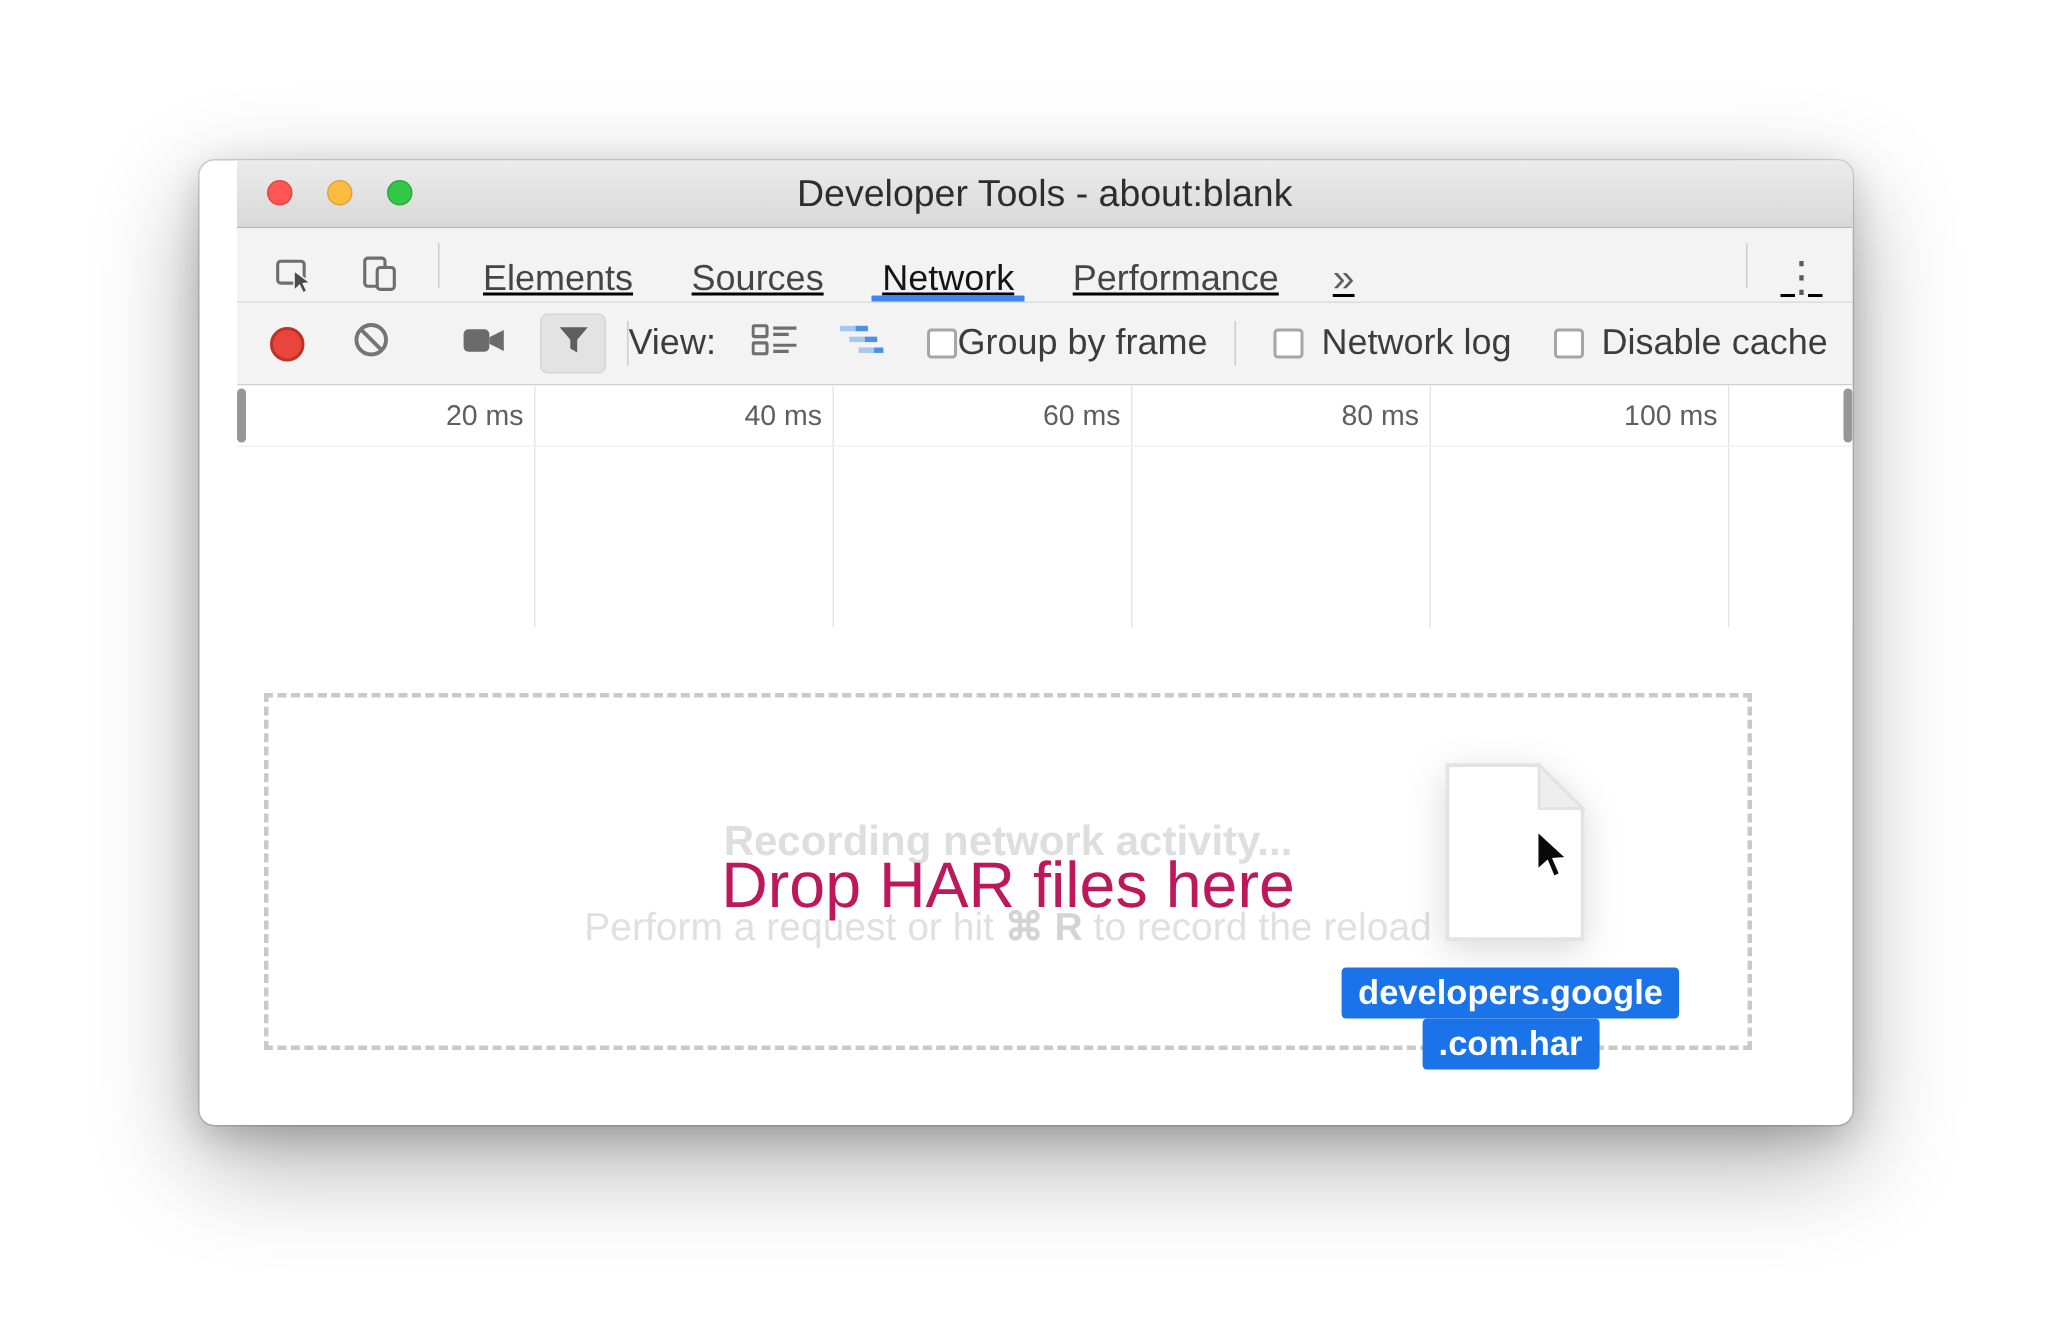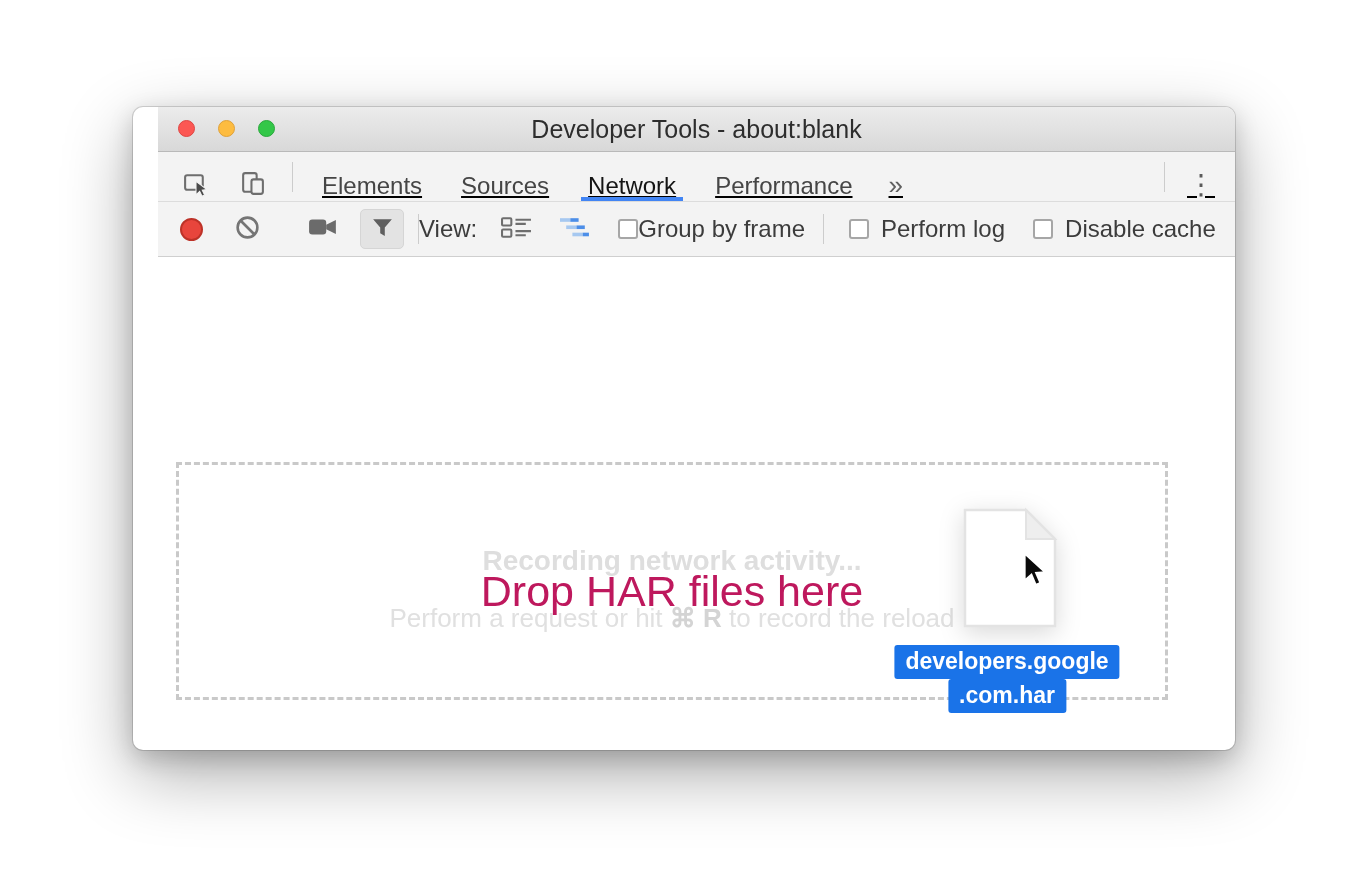--- a/index.html
+++ b/index.html
@@ -171,26 +171,45 @@
         </svg>
       </span>
     </div>
 
     <div class="checkbox" style="margin-left:27px;"></div>
     <span class="tlabel" style="">Group by frame</span>
 
     <div class="vdiv" style="margin-left:18px;"></div>
 
     <div class="checkbox" style="margin-left:25px;"></div>
-    <span class="tlabel" style="margin-left:12px;">Perform log</span>
+    <span class="tlabel" style="margin-left:12px;">Network log</span>
 
     <div class="checkbox" style="margin-left:28px;"></div>
     <span class="tlabel" style="margin-left:12px;">Disable cache</span>
   </div>
 
+  <div class="timeline">
+    <div class="thumb left"></div>
+    <div class="thumb right"></div>
+    <div class="tcol">
+        <span class="tick">20 ms</span>
+      </div>
+    <div class="tcol">
+        <span class="tick">40 ms</span>
+      </div>
+    <div class="tcol">
+        <span class="tick">60 ms</span>
+      </div>
+    <div class="tcol">
+        <span class="tick">80 ms</span>
+      </div>
+    <div class="tcol">
+        <span class="tick">100 ms</span>
+      </div>
+  </div>
 
   <div class="dropzone">
     <div class="dz-text dz-recording">Recording network activity...</div>
     <div class="dz-text dz-hint"><span>Perform a request or hit </span><b>⌘ R</b><span> to record the reload</span></div>
     <div class="dz-text dz-big">Drop HAR files here</div>
   </div>
 
   <div class="fileicon">
     <svg width="96" height="122" viewBox="0 0 96 122">
       <path d="M3,3 H64 L93,32 V119 H3 Z" fill="#ffffff" stroke="#e3e3e3" stroke-width="2.5"></path>

